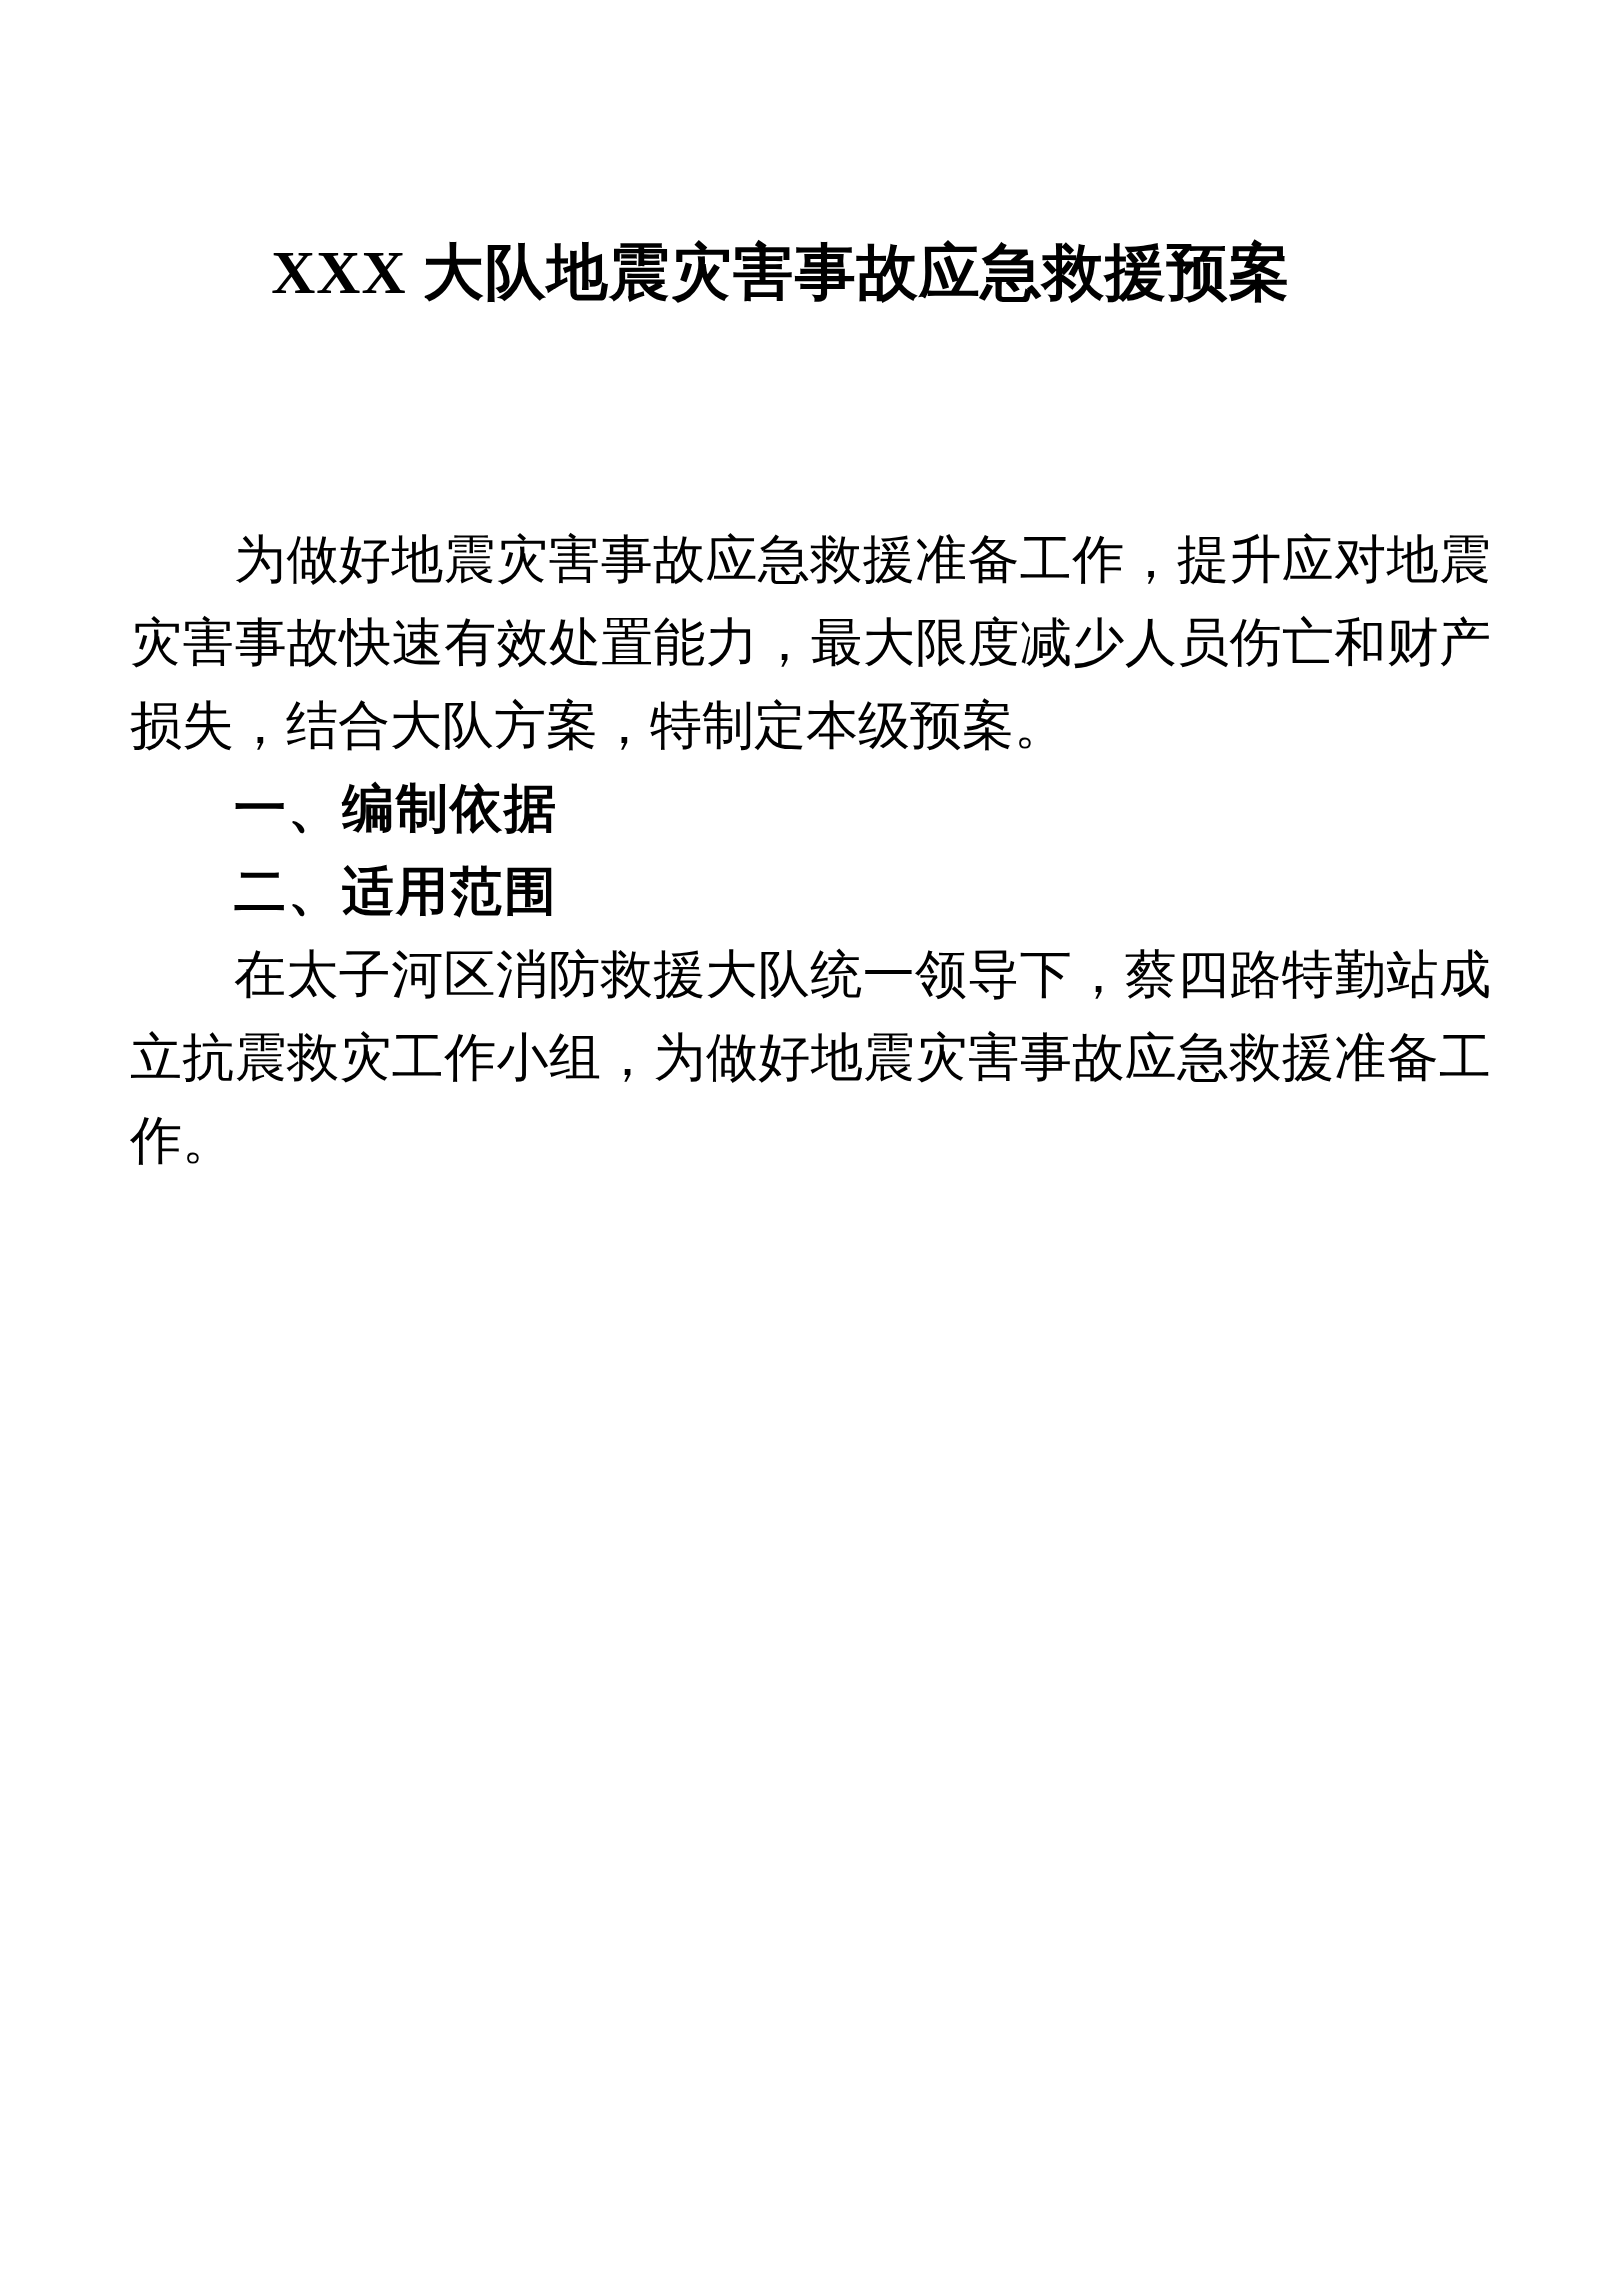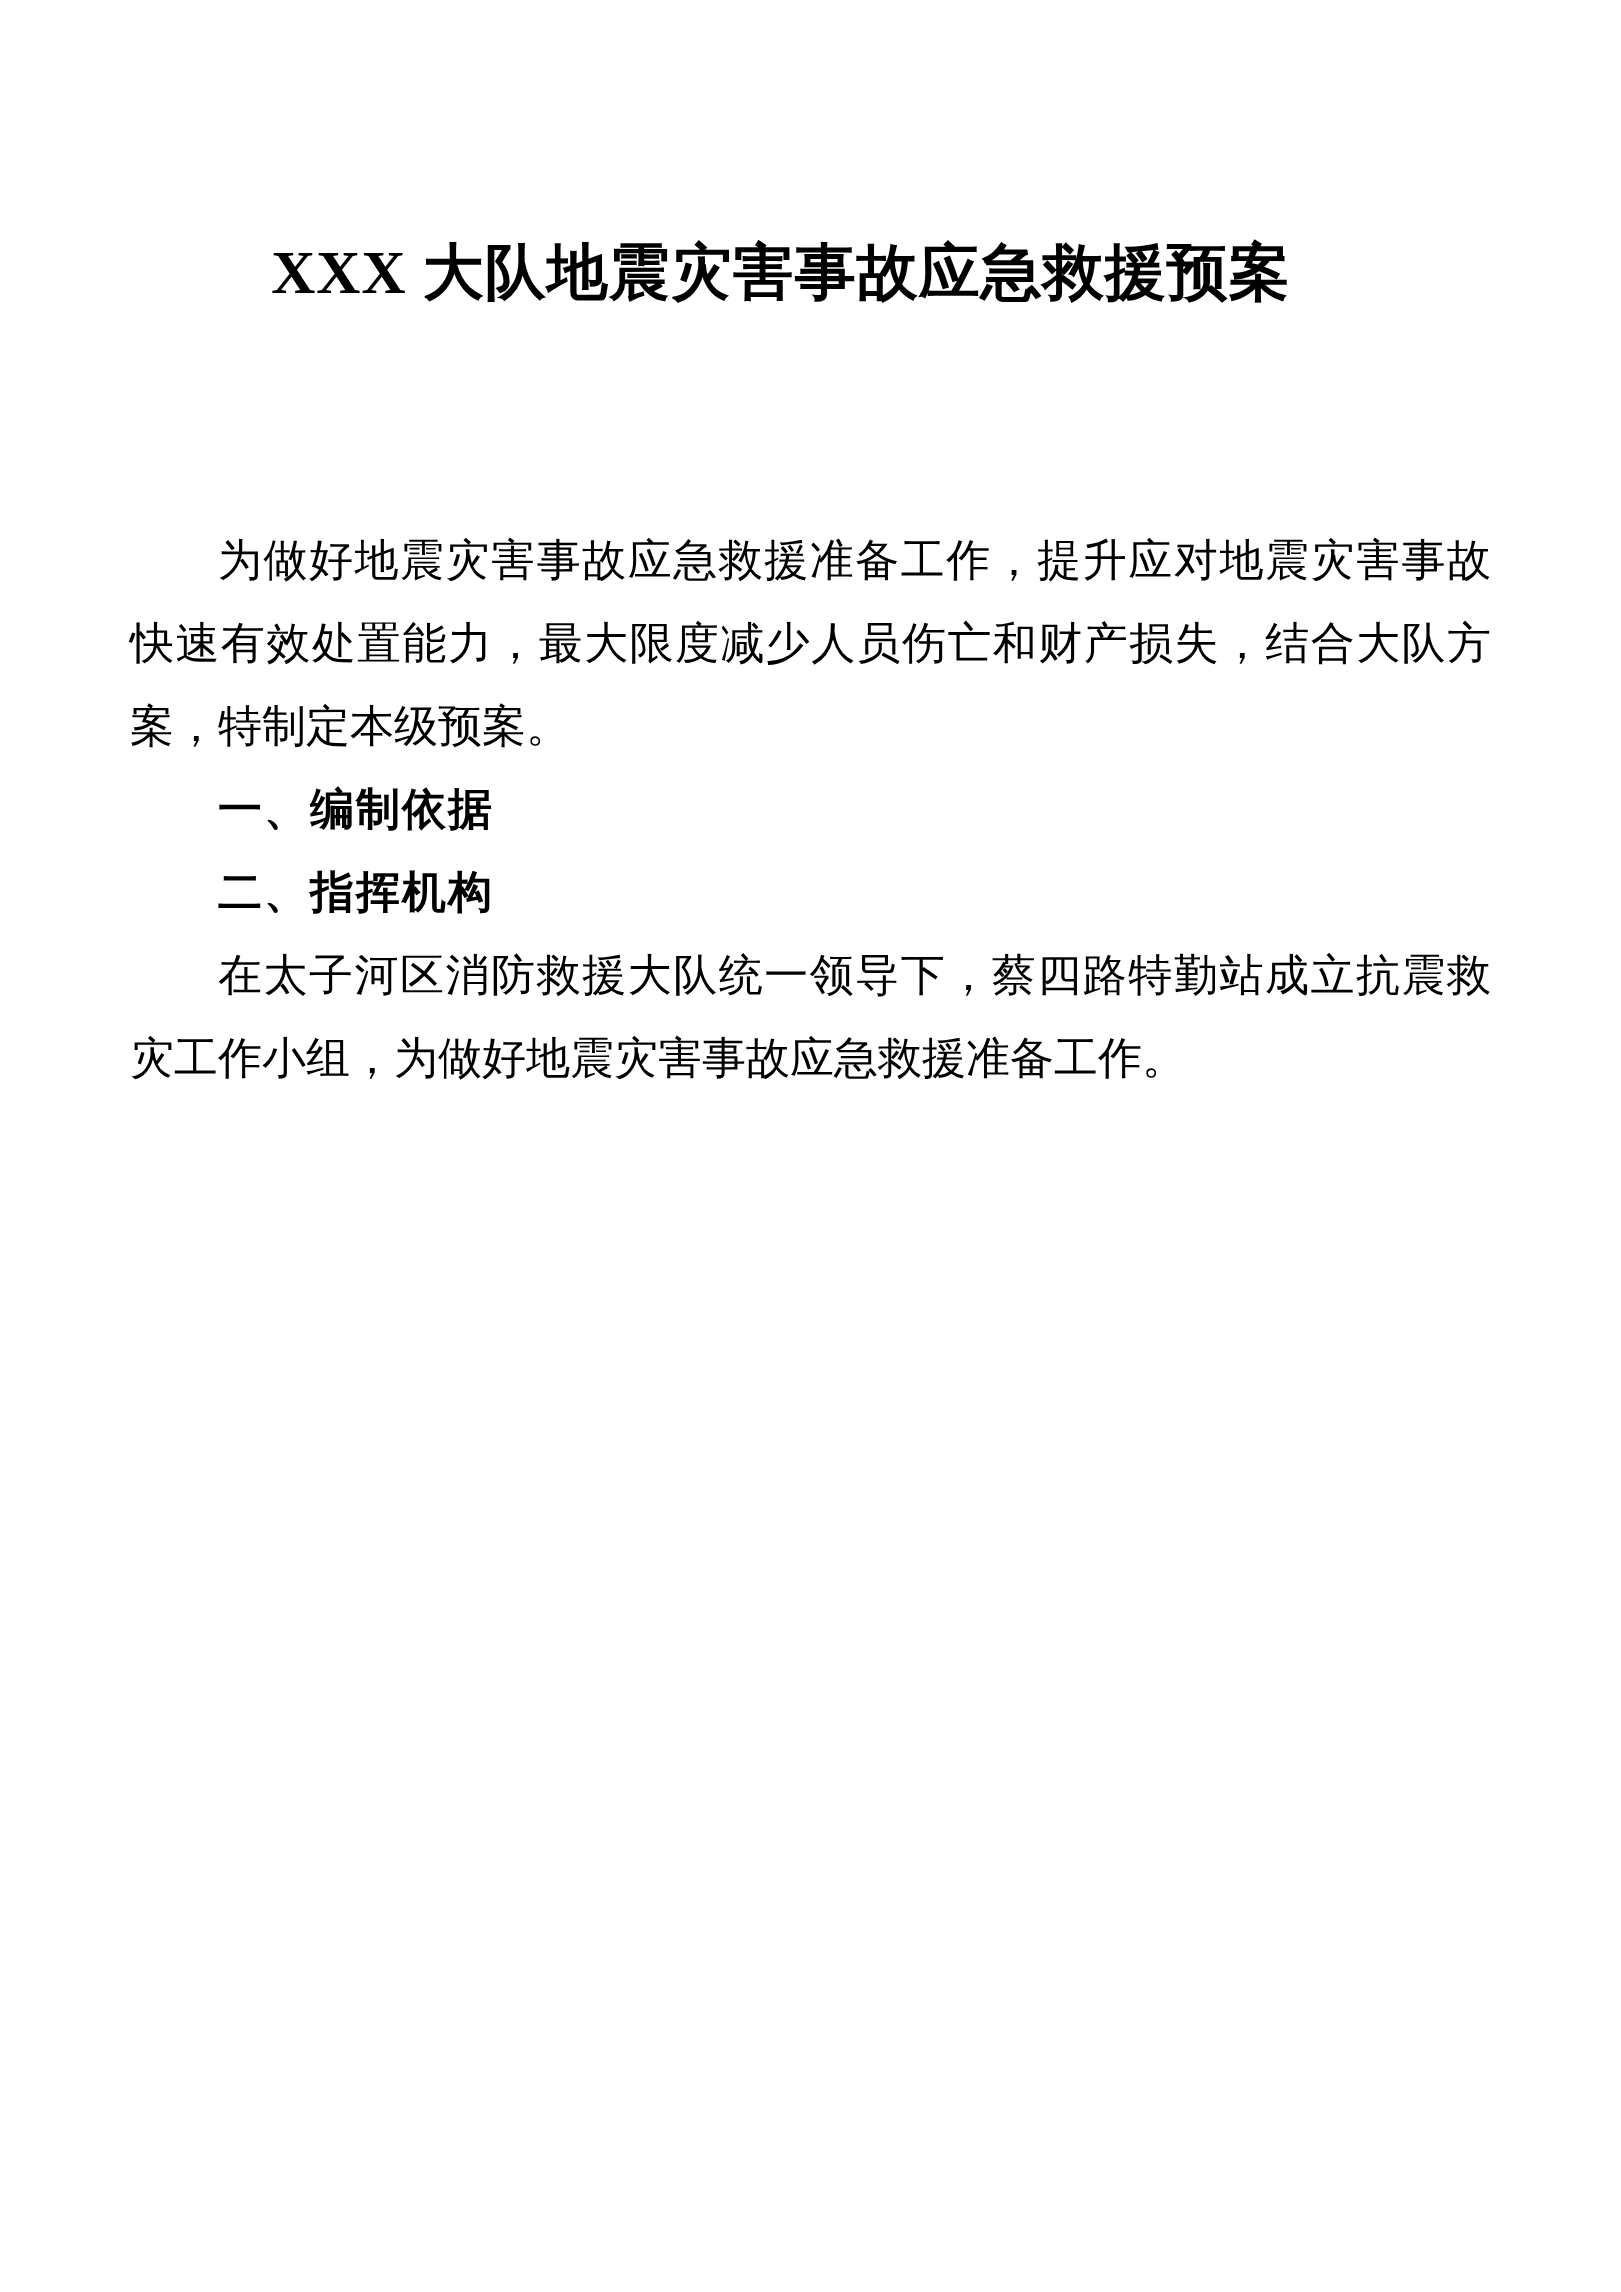--- a/index.html
+++ b/index.html
@@ -32,21 +32,21 @@
   }
   .doc-body {
     position: absolute;
     top: 518px;
     left: 130px;
     right: 130px;
     margin: 0;
   }
   .doc-body p {
     margin: 0;
-    font-size: 44px;
+    font-size: 52px;
     line-height: 83px;
     text-indent: 2em;
     color: #000000;
   }
   .doc-body p.para {
     text-align: justify;
     text-justify: inter-ideograph;
   }
   .doc-body p.heading {
     text-align: left;
@@ -55,17 +55,17 @@
   }
 </style>
 </head>
 <body>
 
 <div class="page">
   <h1 class="doc-title">XXX 大队地震灾害事故应急救援预案</h1>
   <div class="doc-body">
       <p class="para">为做好地震灾害事故应急救援准备工作，提升应对地震灾害事故快速有效处置能力，最大限度减少人员伤亡和财产损失，结合大队方案，特制定本级预案。</p>
       <p class="heading">一、编制依据</p>
-      <p class="heading">二、指挥机构</p>
+      <p class="heading">二、适用范围</p>
       <p class="para">在太子河区消防救援大队统一领导下，蔡四路特勤站成立抗震救灾工作小组，为做好地震灾害事故应急救援准备工作。</p>
     </div>
 </div>
 
 
 </body></html>

